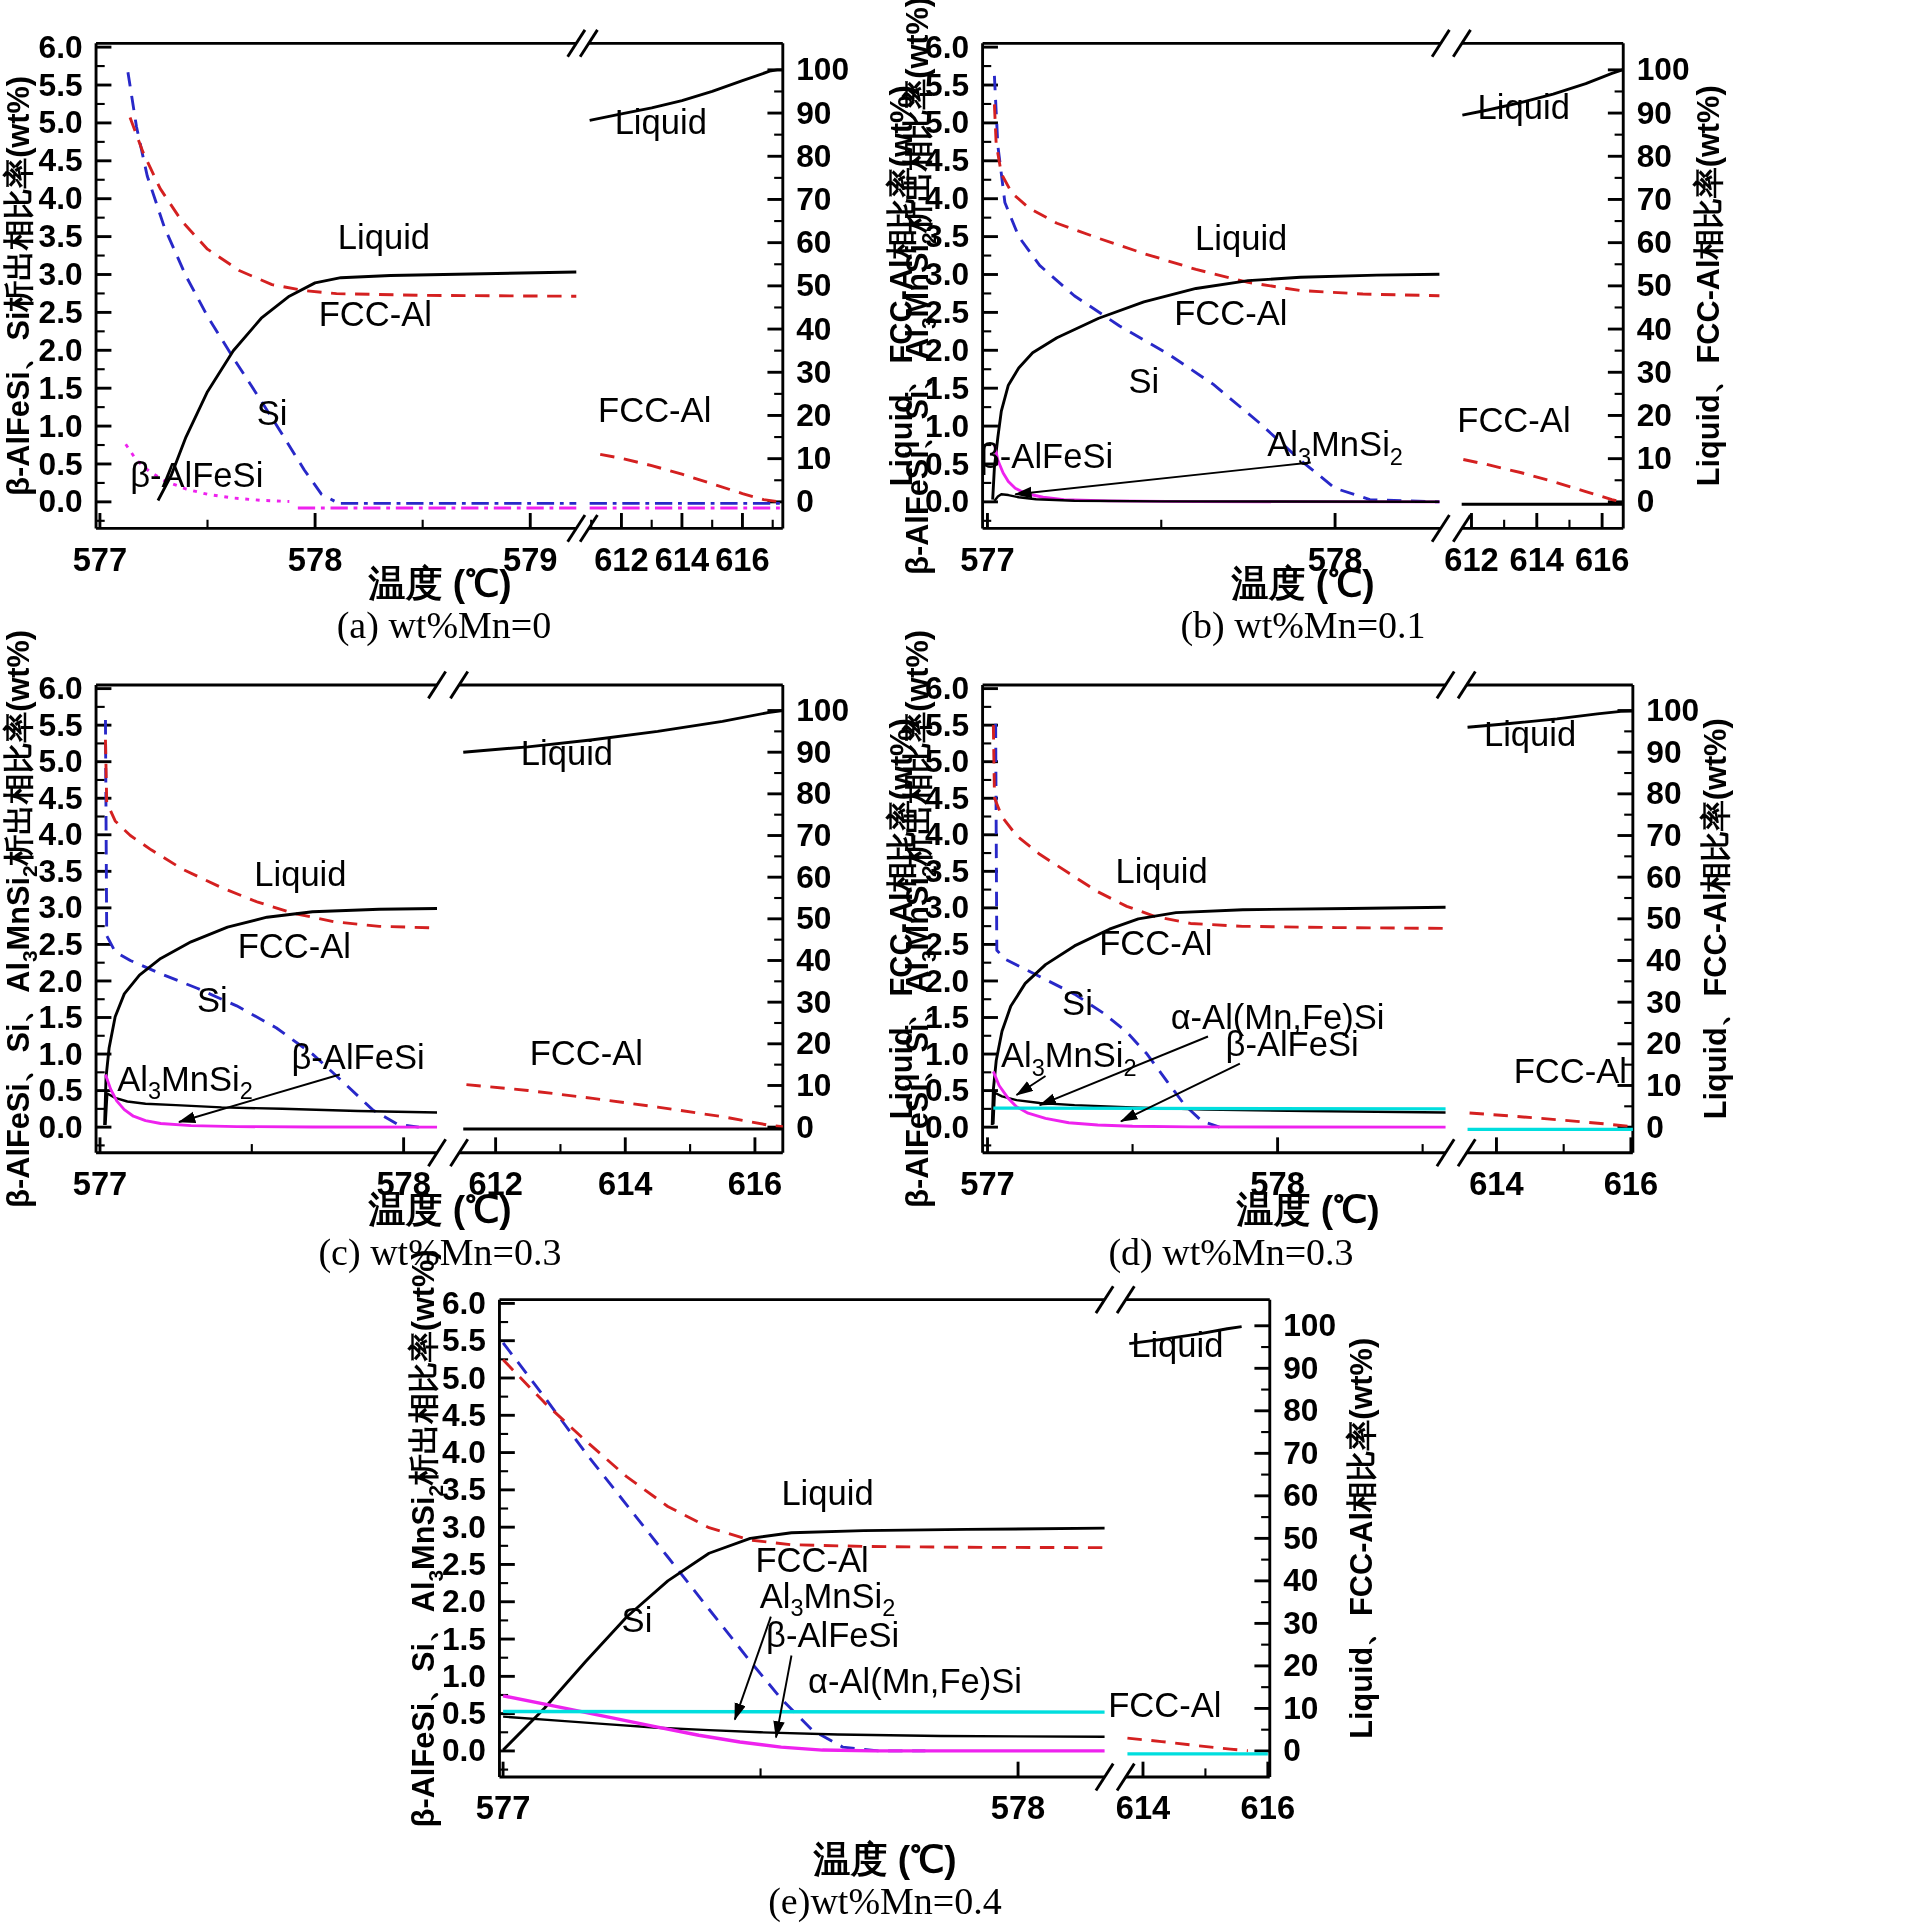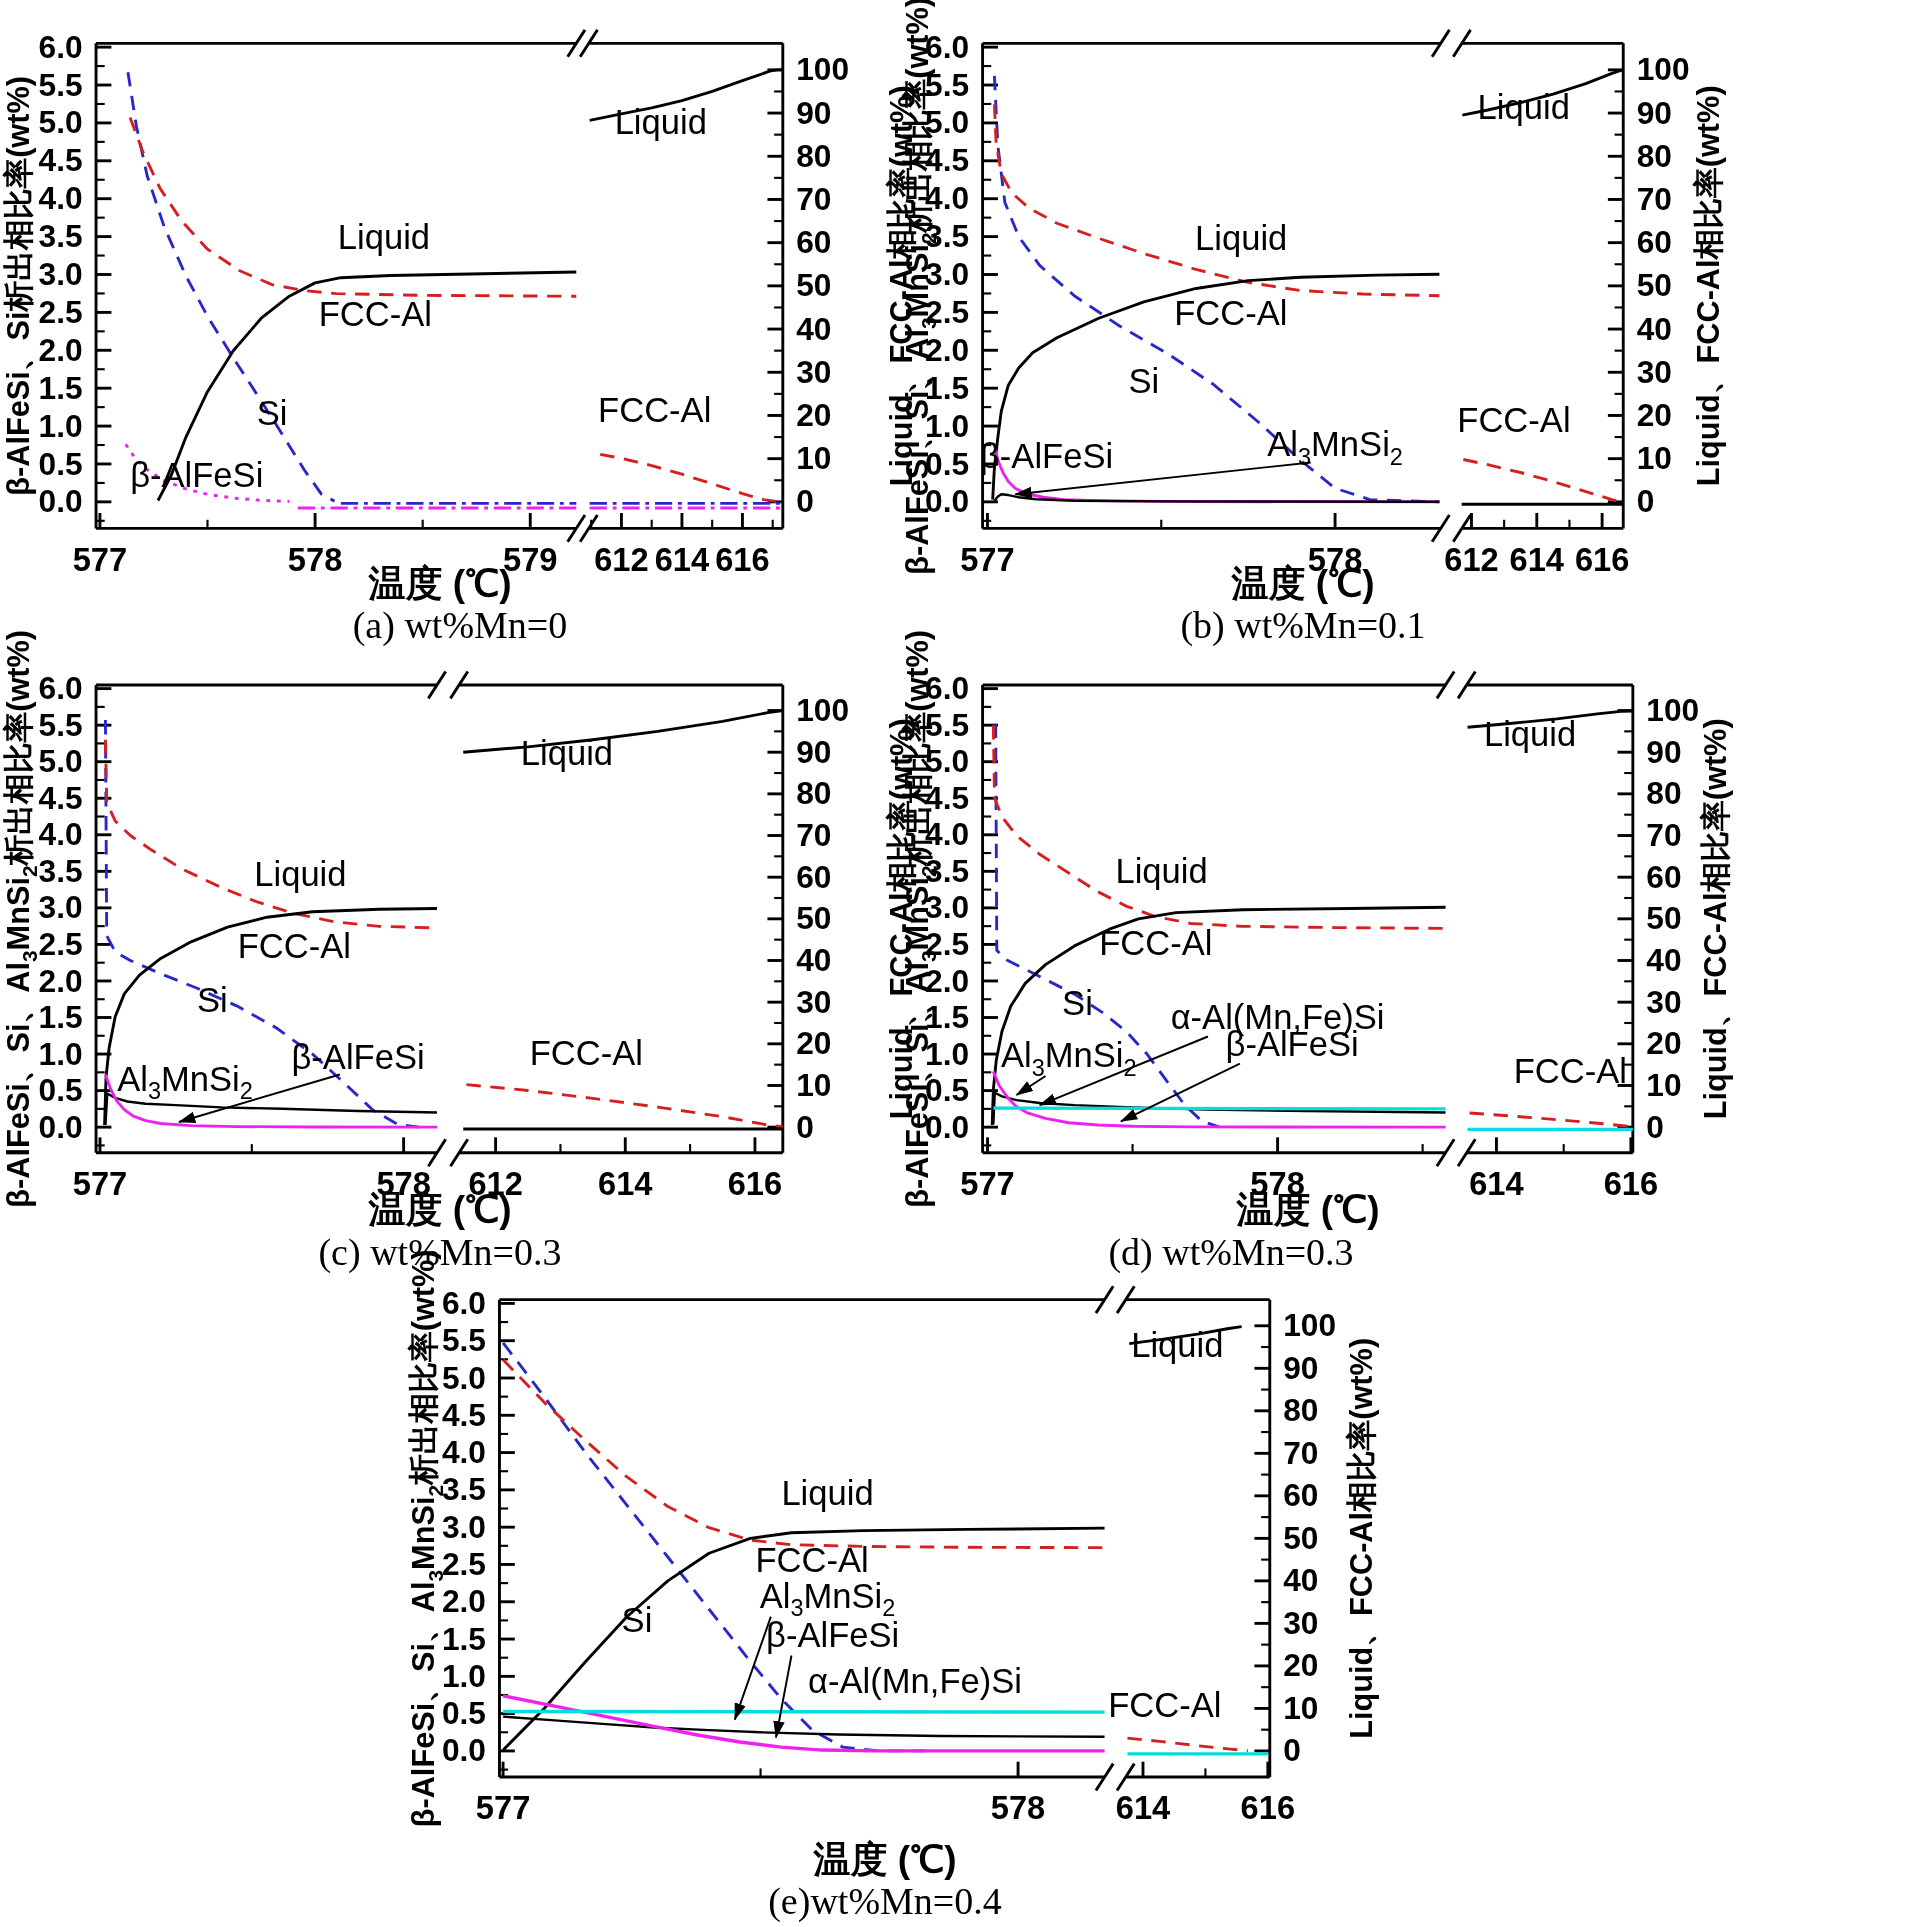--- a/index.html
+++ b/index.html
@@ -594,21 +594,21 @@
         <text x="866.9021276595528" y="1714.1015625" text-anchor="middle" font-size="36" font-family="&quot;Liberation Sans&quot;,sans-serif" fill="#000"><tspan>β-AlFeSi</tspan></text>
         <text x="952.6893617020922" y="1762.2484375" text-anchor="middle" font-size="36" font-family="&quot;Liberation Sans&quot;,sans-serif" fill="#000"><tspan>α-Al(Mn,Fe)Si</tspan></text>
         <text x="1225.7478336221839" y="1412.7953125" text-anchor="middle" font-size="36" font-family="&quot;Liberation Sans&quot;,sans-serif" fill="#000"><tspan>Liquid</tspan></text>
         <text x="1212.7495667244411" y="1787.875" text-anchor="middle" font-size="36" font-family="&quot;Liberation Sans&quot;,sans-serif" fill="#000"><tspan>FCC-Al</tspan></text>
         <text transform="translate(452,1601.5) rotate(-90)" text-anchor="middle" font-size="32" font-weight="bold" font-family="&quot;Liberation Sans&quot;,sans-serif"><tspan>β-AlFeSi、Si、Al</tspan><tspan font-size="0.68em" dy="9">3</tspan><tspan dy="-9">MnSi</tspan><tspan font-size="0.68em" dy="9">2</tspan><tspan dy="-9">析出相比率(wt%)</tspan></text>
         <text transform="translate(1428,1601.5) rotate(-90)" text-anchor="middle" font-size="32" font-weight="bold" font-family="&quot;Liberation Sans&quot;,sans-serif"><tspan>Liquid、FCC-Al相比率(wt%)</tspan></text>
       </g>
     </svg>
 
   <div class="xlab" style="left:440px;top:559px;">温度 (℃)</div>
-  <div class="cap" style="left:460px;top:603px;">(a) wt%Mn=0</div>
+  <div class="cap" style="left:444px;top:603px;">(a) wt%Mn=0</div>
   <div class="xlab" style="left:1303px;top:559px;">温度 (℃)</div>
   <div class="cap" style="left:1303px;top:603px;">(b) wt%Mn=0.1</div>
   <div class="xlab" style="left:440px;top:1185px;">温度 (℃)</div>
   <div class="cap" style="left:440px;top:1230px;">(c) wt%Mn=0.3</div>
   <div class="xlab" style="left:1308px;top:1185px;">温度 (℃)</div>
   <div class="cap" style="left:1231px;top:1230px;">(d) wt%Mn=0.3</div>
   <div class="xlab" style="left:885px;top:1835px;">温度 (℃)</div>
   <div class="cap" style="left:885px;top:1879px;">(e)wt%Mn=0.4</div>
 </div>
 

